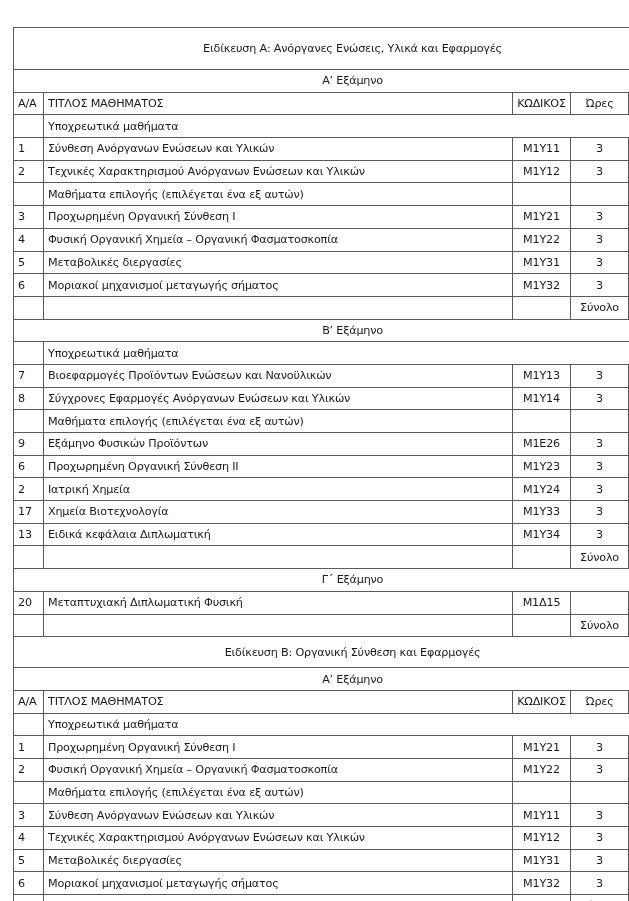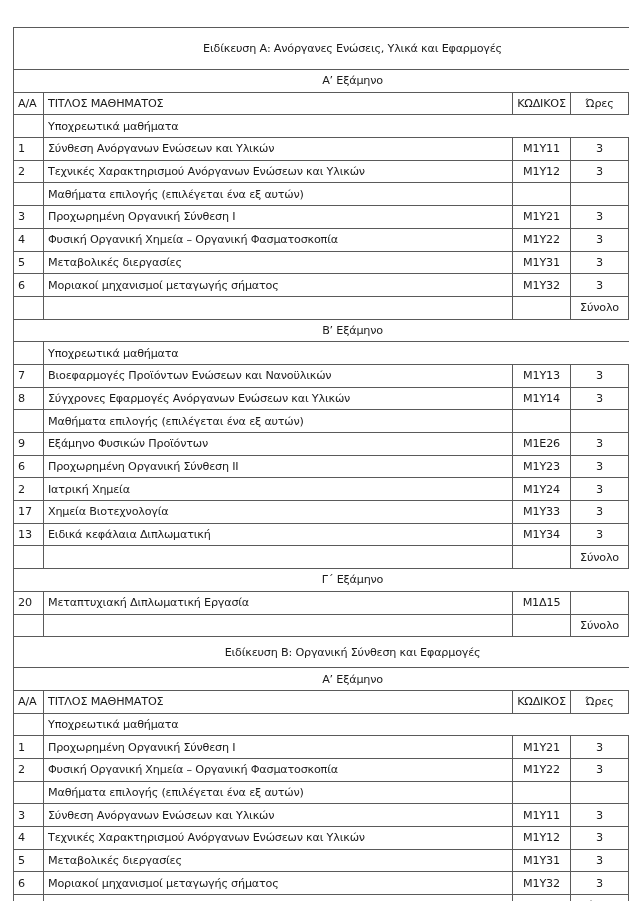--- a/index.html
+++ b/index.html
@@ -183,21 +183,21 @@
           <td class="col-title"></td>
           <td class="col-code"></td>
           <td class="total-label">Σύνολο</td>
           <td class="col-ects">30</td>
         </tr>
         <tr class="semester">
           <td colspan="5">Γ΄ Εξάμηνο</td>
         </tr>
         <tr class="course">
           <td class="col-aa">20</td>
-          <td class="col-title">Μεταπτυχιακή Διπλωματική Εργασία</td>
+          <td class="col-title">Μεταπτυχιακή Διπλωματική Φυσική</td>
           <td class="col-code">Μ1Δ15</td>
           <td class="col-hours"></td>
           <td class="col-ects">30</td>
         </tr>
         <tr class="total">
           <td class="col-aa"></td>
           <td class="col-title"></td>
           <td class="col-code"></td>
           <td class="total-label">Σύνολο</td>
           <td class="col-ects">30</td>

